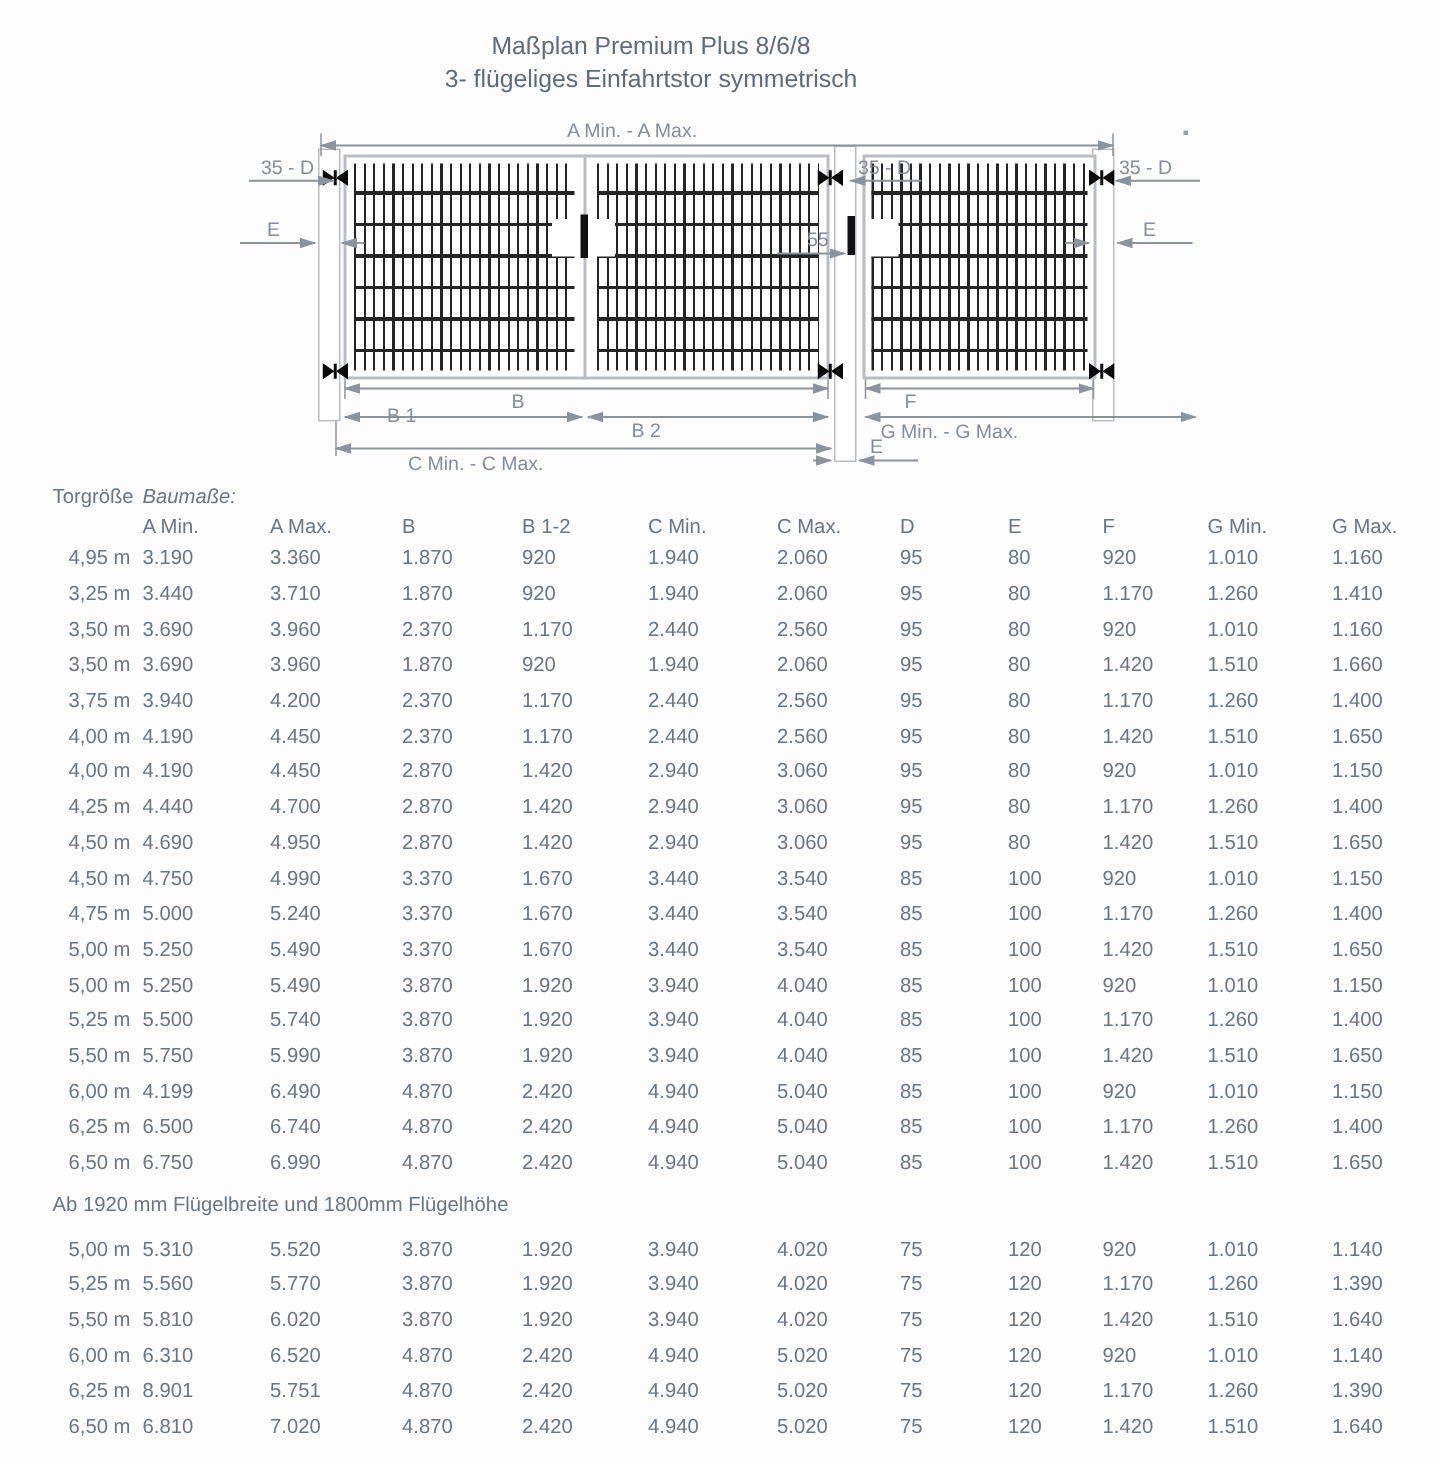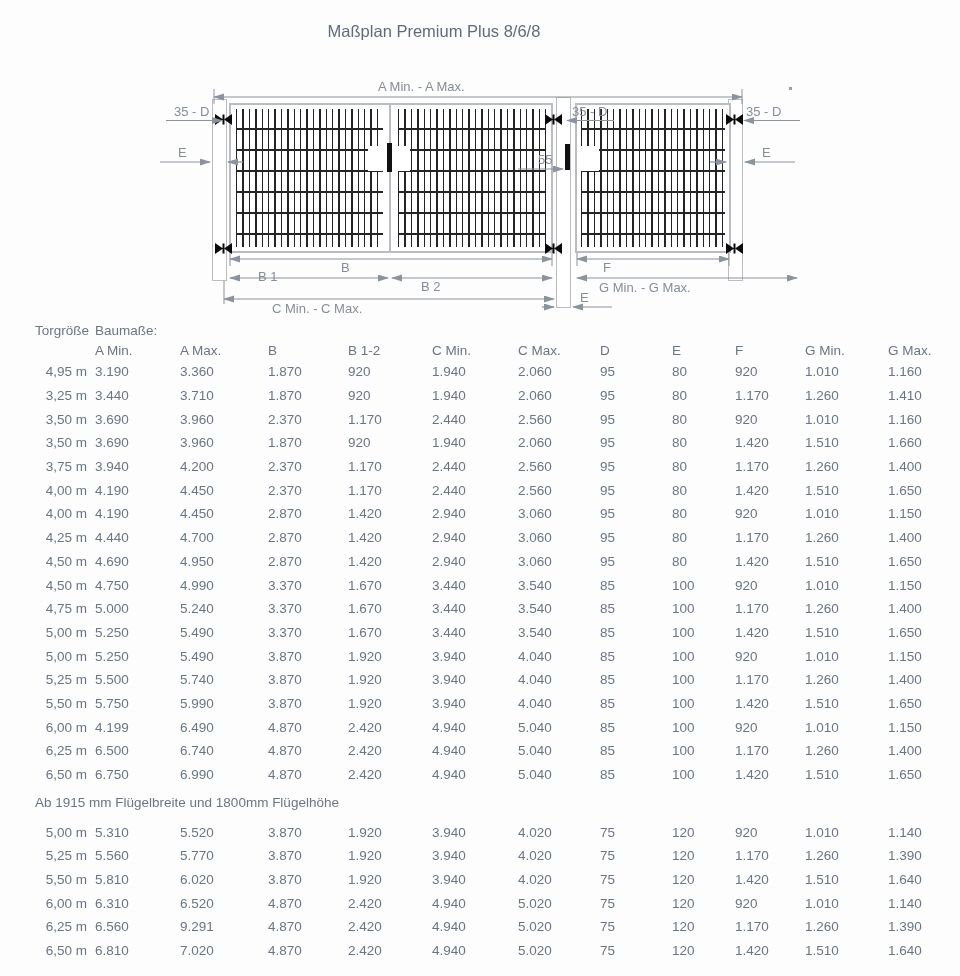--- a/index.html
+++ b/index.html
@@ -40,29 +40,30 @@
   .artifact{position:absolute;left:789px;top:87px;width:3px;height:3px;background:#9aa0a8;}
   
   .table-wrap{position:absolute;left:35px;top:320px;width:925px;color:#6a7584;}
   .trow{display:grid;
     grid-template-columns:60px 85px 88px 80px 84px 86px 82px 72px 63px 70px 83px 72px;
     height:23.7px;align-items:center;font-size:13.5px;}
   .trow.head{height:20px;}
   .cell{white-space:nowrap;}
   .size-cell{text-align:right;padding-right:8px;box-sizing:border-box;}
   .th-size{text-align:left;padding-right:0;}
-  .baumasse{grid-column:2 / 13;}
+  .baumasse{grid-column:2 / 13;font-style:italic;}
   .note{font-size:13.5px;margin-top:4px;height:26px;line-height:26px;}
   #sec2{margin-top:4px;}
 </style>
 </head>
 <body>
 
 <div class="title-block">
   <div>Maßplan Premium Plus 8/6/8</div>
+  <div>3- flügeliges Einfahrtstor symmetrisch</div>
 </div>
 
 <div>
 
   <div class="post" id="post-left"></div>
   <div class="post" id="post-mid"></div>
   <div class="post" id="post-right"></div>
 
   <div class="gate" id="gate-left"></div>
   <div class="gate" id="gate-right"></div>
@@ -146,21 +147,21 @@
   <div class="dlabel" style="left:174px;top:105px;">35 - D</div>
   <div class="dlabel" style="left:572px;top:105px;">35 - D</div>
   <div class="dlabel" style="left:746px;top:105px;">35 - D</div>
   <div class="dlabel" style="left:178px;top:146px;">E</div>
   <div class="dlabel" style="left:762px;top:146px;">E</div>
   <div class="dlabel" style="left:538px;top:153px;text-align:right;">55</div>
   <div class="dlabel c" style="left:341px;top:261px;width:100px;">B</div>
   <div class="dlabel c" style="left:603px;top:261px;width:100px;">F</div>
   <div class="dlabel c" style="left:258px;top:270px;width:100px;">B 1</div>
   <div class="dlabel c" style="left:421px;top:280px;width:100px;">B 2</div>
-  <div class="dlabel c" style="left:599px;top:281px;width:155px;">G Min. - G Max.</div>
+  <div class="dlabel c" style="left:587px;top:281px;width:155px;">G Min. - G Max.</div>
   <div class="dlabel c" style="left:272px;top:302px;width:200px;">C Min. - C Max.</div>
   <div class="dlabel" style="left:580px;top:291px;">E</div>
   <div class="artifact"></div>
 </div>
 
 <div class="table-wrap">
   <div class="trow head">
     <div class="cell th-size">Torgröße</div>
     <div class="cell baumasse">Baumaße:</div>
   </div>
@@ -442,21 +443,21 @@
     <div class="cell">2.420</div>
     <div class="cell">4.940</div>
     <div class="cell">5.040</div>
     <div class="cell">85</div>
     <div class="cell">100</div>
     <div class="cell">1.420</div>
     <div class="cell">1.510</div>
     <div class="cell">1.650</div>
   </div>
 </div>
-  <div class="note">Ab 1915 mm Flügelbreite und 1800mm Flügelhöhe</div>
+  <div class="note">Ab 1920 mm Flügelbreite und 1800mm Flügelhöhe</div>
   <div id="sec2">
   <div class="trow">
     <div class="cell size-cell">5,00 m</div>
     <div class="cell">5.310</div>
     <div class="cell">5.520</div>
     <div class="cell">3.870</div>
     <div class="cell">1.920</div>
     <div class="cell">3.940</div>
     <div class="cell">4.020</div>
     <div class="cell">75</div>
@@ -506,22 +507,22 @@
     <div class="cell">5.020</div>
     <div class="cell">75</div>
     <div class="cell">120</div>
     <div class="cell">920</div>
     <div class="cell">1.010</div>
     <div class="cell">1.140</div>
   </div>
 
   <div class="trow">
     <div class="cell size-cell">6,25 m</div>
-    <div class="cell">6.560</div>
-    <div class="cell">9.291</div>
+    <div class="cell">8.901</div>
+    <div class="cell">5.751</div>
     <div class="cell">4.870</div>
     <div class="cell">2.420</div>
     <div class="cell">4.940</div>
     <div class="cell">5.020</div>
     <div class="cell">75</div>
     <div class="cell">120</div>
     <div class="cell">1.170</div>
     <div class="cell">1.260</div>
     <div class="cell">1.390</div>
   </div>

